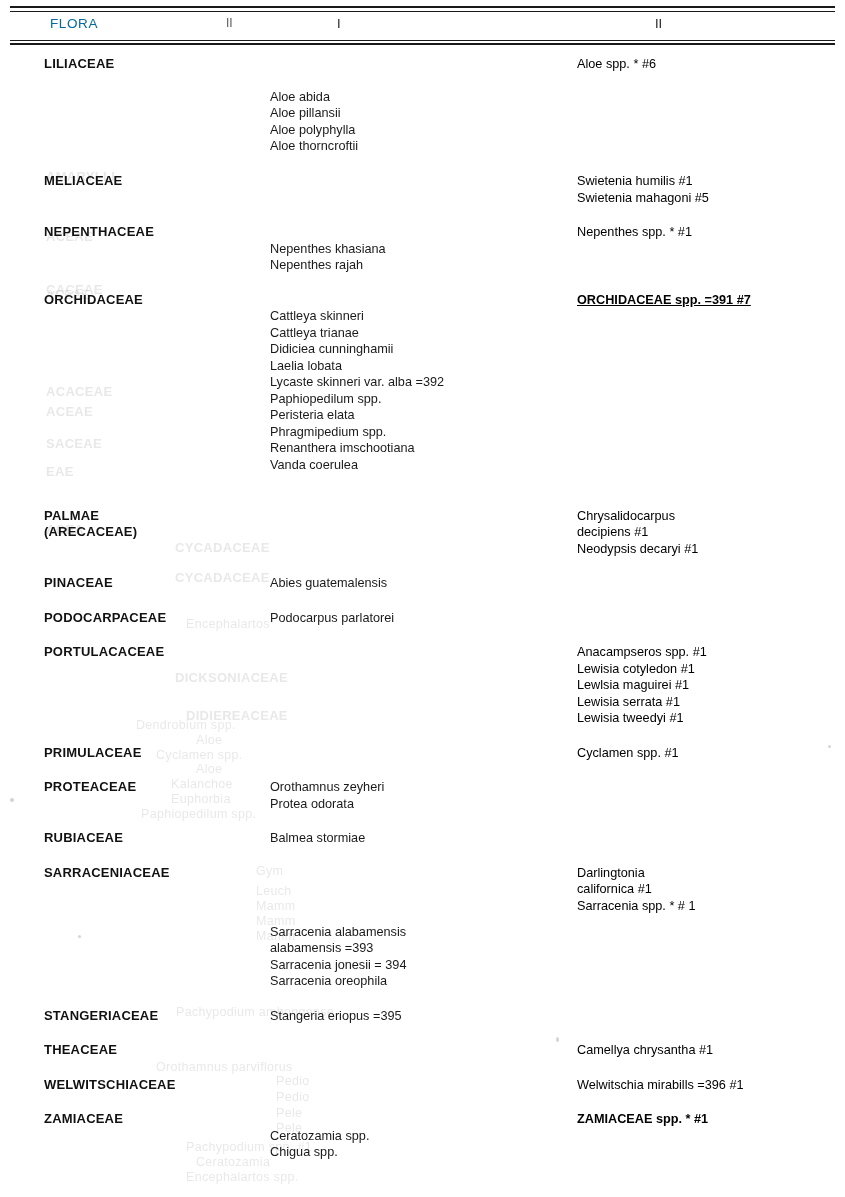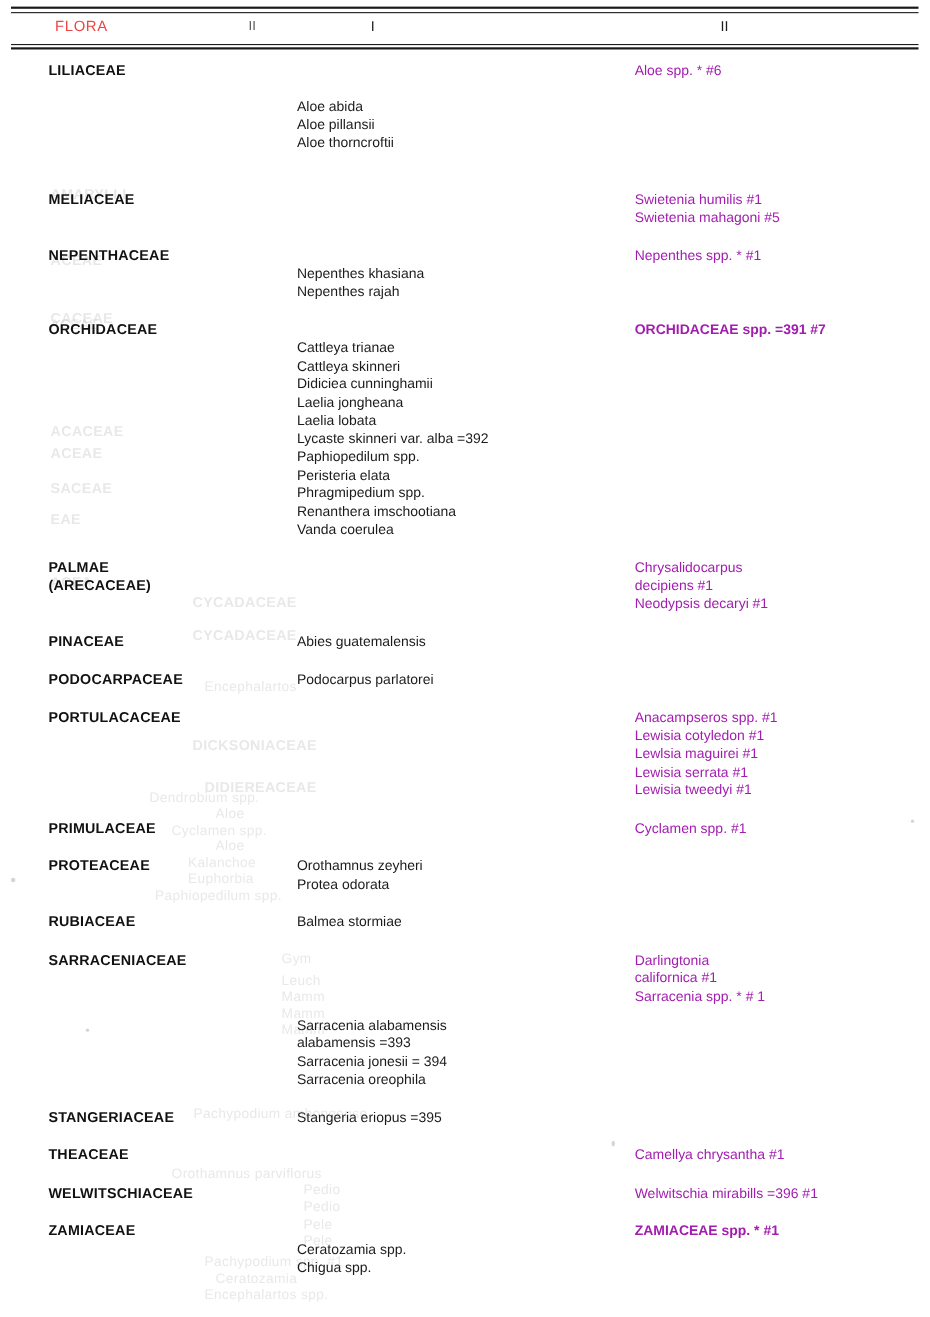--- a/index.html
+++ b/index.html
@@ -40,21 +40,21 @@
     left: 10px;
     right: 10px;
     height: 22px;
   }
   .head-flora {
     position: absolute;
     left: 40px;
     top: 0;
     font-size: 13.5px;
     letter-spacing: 0.6px;
-    color: #ef4444;
+    color: #0369a1;
   }
   .head-c1 {
     position: absolute;
     left: 216px;
     top: 0;
     font-size: 12px;
     color: #5a5a5a;
   }
   .head-c2 {
     position: absolute;
@@ -99,21 +99,21 @@
     font-size: 12.7px;
     line-height: 16.5px;
     color: #1a1a1a;
   }
   .colII {
     position: absolute;
     left: 577px;
     width: 255px;
     font-size: 12.7px;
     line-height: 16.5px;
-    color: #a21caf;
+    color: #000000;
   }
   .colII.bold { font-weight: bold; }
   .nm { display: block; white-space: nowrap; }
 
   
   .ghost {
     position: absolute;
     color: rgba(120,120,120,0.17);
     font-family: "Liberation Sans", sans-serif;
     font-size: 12.5px;
@@ -192,20 +192,21 @@
   <div class="rule under-head2"></div>
 
   <div class="content" id="content">
       <div class="row" style="height: 99px; margin-bottom: 18px;">
         <div class="fam" style="top: 0px;">
           <span class="nm">LILIACEAE</span>
         </div>
         <div class="colI" style="top: 16.5px; margin-top: 16px;">
           <span class="nm">Aloe abida</span>
           <span class="nm">Aloe pillansii</span>
+          <span class="nm">Aloe polyphylla</span>
           <span class="nm">Aloe thorncroftii</span>
         </div>
         <div class="colII" style="top: 0px;">
           <span class="nm">Aloe spp. * #6</span>
         </div>
       </div>
       <div class="row" style="height: 33px; margin-bottom: 18px;">
         <div class="fam" style="top: 0px;">
           <span class="nm">MELIACEAE</span>
         </div>
@@ -225,33 +226,32 @@
         </div>
         <div class="colII" style="top: 0px;">
           <span class="nm">Nepenthes spp. * #1</span>
         </div>
       </div>
       <div class="row" style="height: 198px; margin-bottom: 18px;">
         <div class="fam" style="top: 0px;">
           <span class="nm">ORCHIDACEAE</span>
         </div>
         <div class="colI" style="top: 16.5px;">
+          <span class="nm">Cattleya skinneri</span>
           <span class="nm">Cattleya trianae</span>
-          <span class="nm">Cattleya skinneri</span>
           <span class="nm">Didiciea cunninghamii</span>
-          <span class="nm">Laelia jongheana</span>
           <span class="nm">Laelia lobata</span>
           <span class="nm">Lycaste skinneri var. alba =392</span>
           <span class="nm">Paphiopedilum spp.</span>
           <span class="nm">Peristeria elata</span>
           <span class="nm">Phragmipedium spp.</span>
           <span class="nm">Renanthera imschootiana</span>
           <span class="nm">Vanda coerulea</span>
         </div>
-        <div class="colII bold" style="top: 0px;">
+        <div class="colII bold" style="top: 0px; text-decoration: underline;">
           <span class="nm">ORCHIDACEAE spp. =391 #7</span>
         </div>
       </div>
       <div class="row" style="height: 49.5px; margin-bottom: 18px;">
         <div class="fam" style="top: 0px;">
           <span class="nm">PALMAE</span>
           <span class="nm">(ARECACEAE)</span>
         </div>
         <div class="colI" style="top: 0px;"></div>
         <div class="colII" style="top: 0px;">

